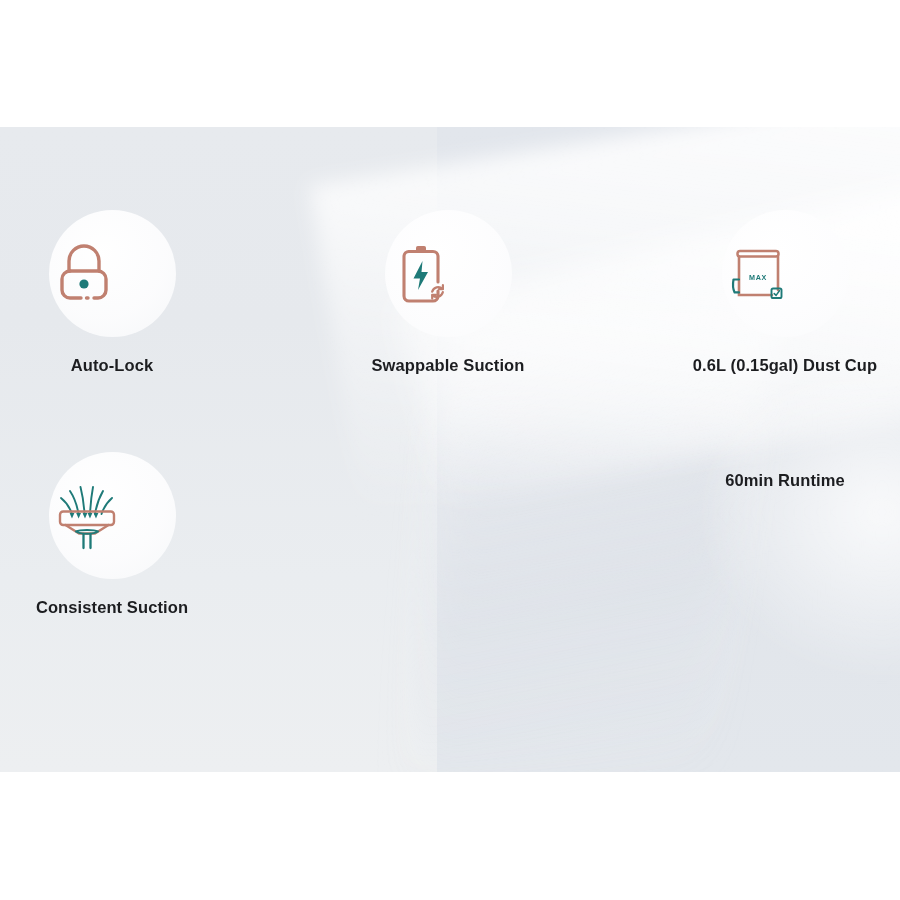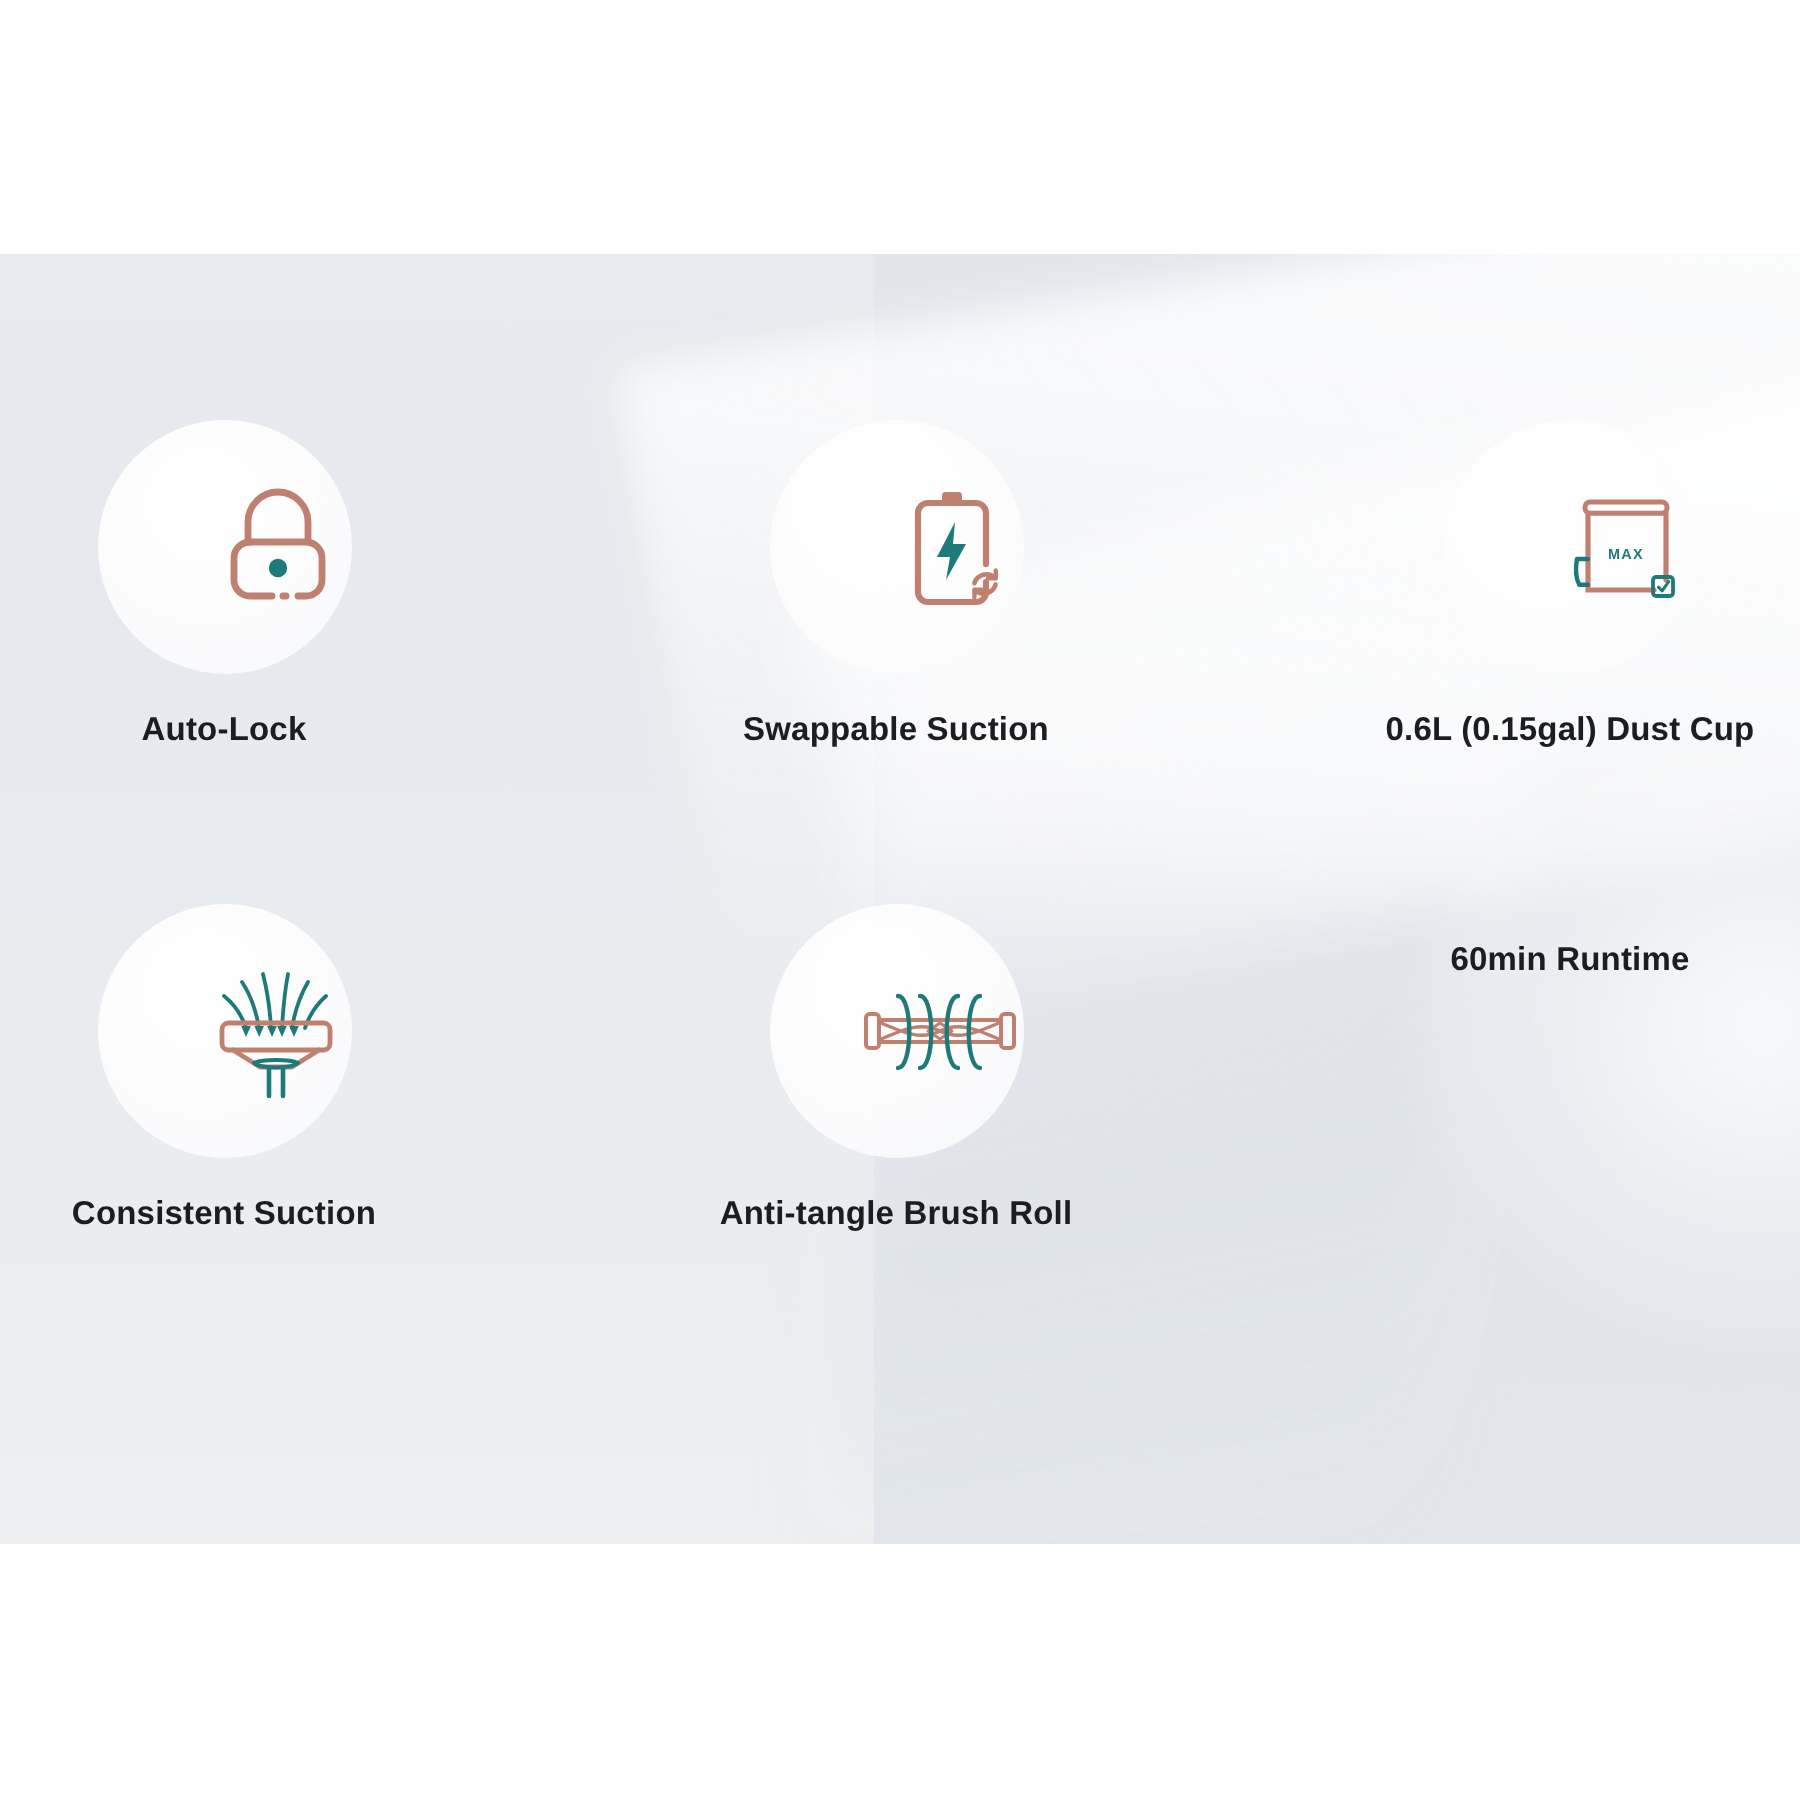--- a/index.html
+++ b/index.html
@@ -119,21 +119,21 @@
   .feature.c3 { left: 655px; }
 
   .icon-circle {
     width: 127px;
     height: 127px;
     margin: 0 auto;
     border-radius: 50%;
     background: radial-gradient(circle at 42% 34%, rgba(255,255,255,0.99) 0%, rgba(253,253,254,0.93) 58%, rgba(250,251,252,0.76) 100%);
     display: flex;
     align-items: center;
-    justify-content: flex-end;
+    justify-content: flex-start;
     text-decoration: underline;
   }
   .icon-circle svg { display: block; }
 
   .feature-label {
     margin-top: 19px;
     font-size: 16.5px;
     font-weight: 700;
     letter-spacing: 0.1px;
     color: #1c1d20;
@@ -244,43 +244,19 @@
 
           <path d="M27 53.5 C31 56.5 45 56.5 49 53.5 C45 51.5 31 51.5 27 53.5 Z" fill="none" stroke="#1e7a78" stroke-width="2" stroke-linejoin="round"></path>
 
           <path d="M34.5 56 L34.5 70" fill="none" stroke="#1e7a78" stroke-width="2.3" stroke-linecap="round"></path>
           <path d="M41.5 56 L41.5 70" fill="none" stroke="#1e7a78" stroke-width="2.3" stroke-linecap="round"></path>
         </svg>
       </div>
       <div class="feature-label">Consistent Suction</div>
     </div>
 
-    <div class="feature r2 c2">
-      <div class="icon-circle">
-        <svg width="84" height="60" viewBox="0 0 84 60">
-
-          <rect x="5" y="21" width="6.5" height="17" rx="1.8" fill="none" stroke="#c08070" stroke-width="2"></rect>
-          <rect x="72.5" y="21" width="6.5" height="17" rx="1.8" fill="none" stroke="#c08070" stroke-width="2"></rect>
-
-          <path d="M11.5 24 L72.5 24" fill="none" stroke="#c08070" stroke-width="1.9" stroke-linecap="round"></path>
-          <path d="M11.5 35 L72.5 35" fill="none" stroke="#c08070" stroke-width="1.9" stroke-linecap="round"></path>
-
-          <path d="M11.5 25 C25 31 33 34 42 29.5 C51 25 59 28 72.5 34" fill="none" stroke="#c08070" stroke-width="1.7" stroke-linecap="round"></path>
-          <path d="M11.5 34 C25 28 33 25 42 29.5 C51 34 59 31 72.5 25" fill="none" stroke="#c08070" stroke-width="1.7" stroke-linecap="round"></path>
-          <path d="M36 29.5 L42 25.5 L48 29.5 L42 33.5 Z" fill="none" stroke="#c08070" stroke-width="1.5" stroke-linejoin="round"></path>
-
-          <g fill="none" stroke="#1e7a78" stroke-width="2.2" stroke-linecap="round">
-            <path d="M21 12 C28.5 12 28.5 48 21 48"></path>
-            <path d="M32 12 C39.5 12 39.5 48 32 48"></path>
-            <path d="M51 12 C43.5 12 43.5 48 51 48"></path>
-            <path d="M62 12 C54.5 12 54.5 48 62 48"></path>
-          </g>
-        </svg>
-      </div>
-      <div class="feature-label">Anti-tangle Brush Roll</div>
-    </div>
 
     <div class="feature r2 c3">
       <div class="feature-label">60min Runtime</div>
     </div>
 
   </div>
 </div>
 
 </body></html>

